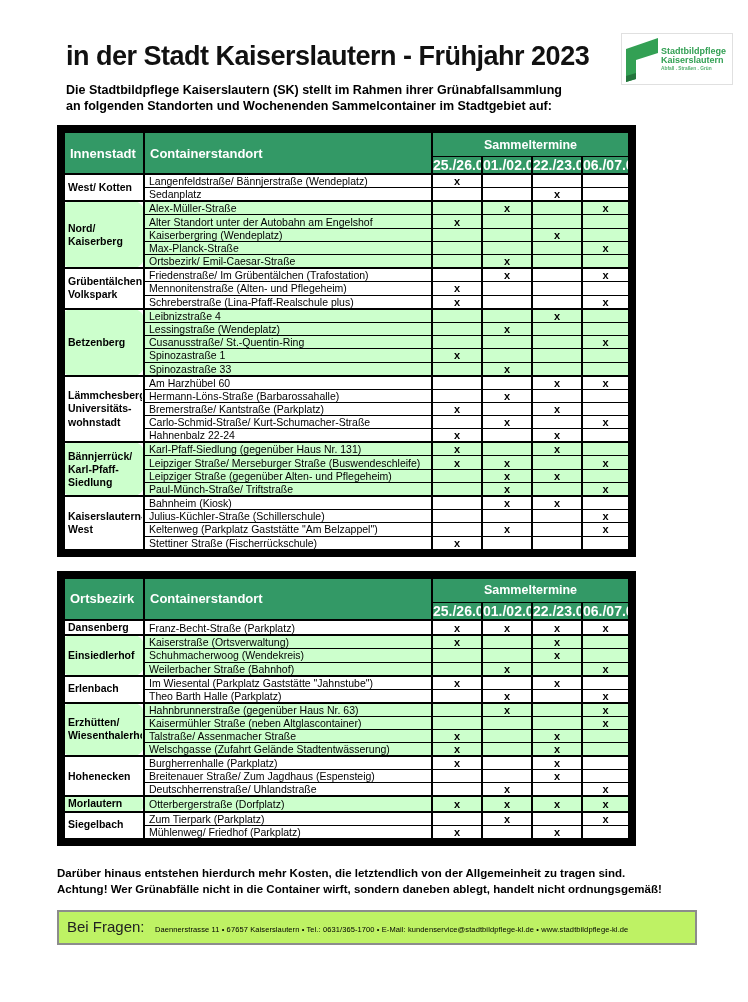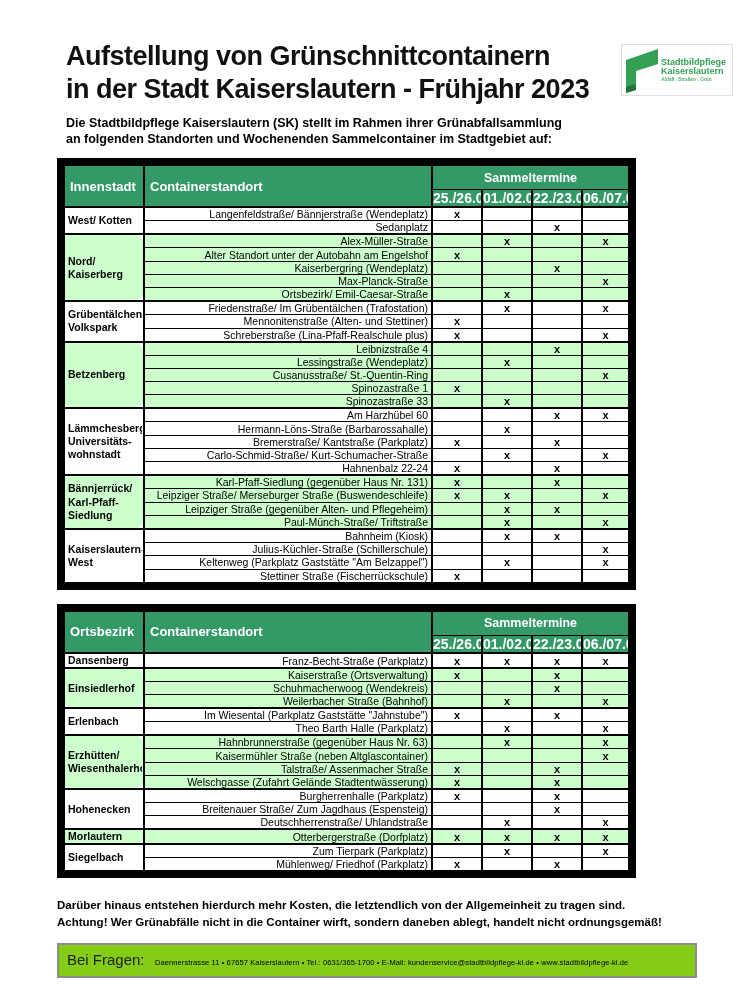--- a/index.html
+++ b/index.html
@@ -5,47 +5,47 @@
   * { margin:0; padding:0; box-sizing:border-box; }
   html,body { width:748px; height:1002px; background:#fff; overflow:hidden;
               font-family:"Liberation Sans", sans-serif; color:#000; }
   .page { position:relative; width:748px; height:1002px; padding:40px 0 0 57px; }
 
   
   .title { margin-left:9px; font-size:27px; font-weight:bold; line-height:1.22; letter-spacing:-0.5px; color:#111; }
   .subtitle { margin:9px 0 0 9px; font-size:12.5px; font-weight:bold; line-height:1.28; }
 
   
-  .logo { position:absolute; top:44px; right:15px; width:112px; height:52px;
+  .logo { position:absolute; top:33px; right:15px; width:112px; height:52px;
           border:1px solid #e0e0e0; display:flex; align-items:center; padding:2px 3px; background:#fff; }
   .logo svg { flex:0 0 34px; height:46px; }
   .logo-text { margin-left:2px; line-height:1.05; }
   .logo-name { color:#33a054; font-size:9px; font-weight:bold; }
   .logo-tag  { color:#55b070; font-size:4.8px; font-weight:bold; margin-top:1px; }
 
   
   table { border-collapse:collapse; table-layout:fixed; width:571px; border:8px solid #000000; }
   .tbl1 { margin-top:11px; }
   .tbl2 { margin-top:14px; }
   th, td { border:1px solid #000; border-left-width:2px; border-right-width:2px; overflow:hidden; }
   .hd { background:#339966; color:#fff; font-weight:bold; }
   th.region, th.standort { font-size:13px; text-align:left; padding:2px 5px; }
   th.sammel { font-size:12.5px; text-align:center; height:28px; padding:0; }
   th.date { font-size:14px; text-align:center; height:14px; padding:0; }
   td { height:13.3px; font-size:10.5px; vertical-align:middle; padding:0 3px; }
   td.district { font-weight:bold; white-space:pre-line; line-height:1.25; padding-left:3px;border-radius:11px; }
-  td.location { text-align:right; padding-left:4px; }
+  td.location { text-align:left; padding-left:4px; }
   td.mark { text-align:center; font-weight:bold; font-size:11px; }
   tr.green td { background:#ccffcc; }
   tr.white td { background:#fff; }
   tr.group-start td { border-top-width:2px; }
 
   
   .warning { margin-top:19px; font-size:11.5px; font-weight:bold; line-height:1.45; }
-  .contact { margin-top:12px; width:640px; border:2px solid #8c8c8c; background:#84cc16;
+  .contact { margin-top:12px; width:640px; border:2px solid #8c8c8c; background:#bef264;
              display:flex; align-items:flex-start; padding:6px 8px 8px 8px; }
   .contact-label { font-size:15px; color:#222; width:88px; flex:0 0 88px; }
   .contact-body { padding-top:1px; }
   .contact-company { font-size:12px; font-weight:bold; }
   .contact-details { font-size:7.5px; margin-top:6px; letter-spacing:0.1px; }
 </style>
 </head>
 <body>
 
 <div class="page">
@@ -56,21 +56,20 @@
       <polygon points="1,40 11,37 11,43 1,46" fill="#23753c"></polygon>
     </svg>
     <div class="logo-text">
       <div class="logo-name">Stadtbildpflege</div>
       <div class="logo-name">Kaiserslautern</div>
       <div class="logo-tag">Abfall . Straßen . Grün</div>
     </div>
   </div>
 
   <div class="title">
-    <div>Aufstellung von Grünschnittcontainern</div>
     <div>in der Stadt Kaiserslautern - Frühjahr 2023</div>
   </div>
 
   <div class="subtitle">
     <div>Die Stadtbildpflege Kaiserslautern (SK) stellt im Rahmen ihrer Grünabfallsammlung</div>
     <div>an folgenden Standorten und Wochenenden Sammelcontainer im Stadtgebiet auf:</div>
   </div>
 
   <table class="tbl1">
       <colgroup>
@@ -149,21 +148,21 @@
         <tr class="white group-start">
           <td class="district" rowspan="3">Grübentälchen/
 Volkspark</td>
           <td class="location">Friedenstraße/ Im Grübentälchen (Trafostation)</td>
           <td class="mark"></td>
           <td class="mark">x</td>
           <td class="mark"></td>
           <td class="mark">x</td>
         </tr>
         <tr class="white">
-          <td class="location">Mennonitenstraße (Alten- und Stettiner)</td>
+          <td class="location">Mennonitenstraße (Alten- und Pflegeheim)</td>
           <td class="mark">x</td>
           <td class="mark"></td>
           <td class="mark"></td>
           <td class="mark"></td>
         </tr>
         <tr class="white">
           <td class="location">Schreberstraße (Lina-Pfaff-Realschule plus)</td>
           <td class="mark">x</td>
           <td class="mark"></td>
           <td class="mark"></td>

